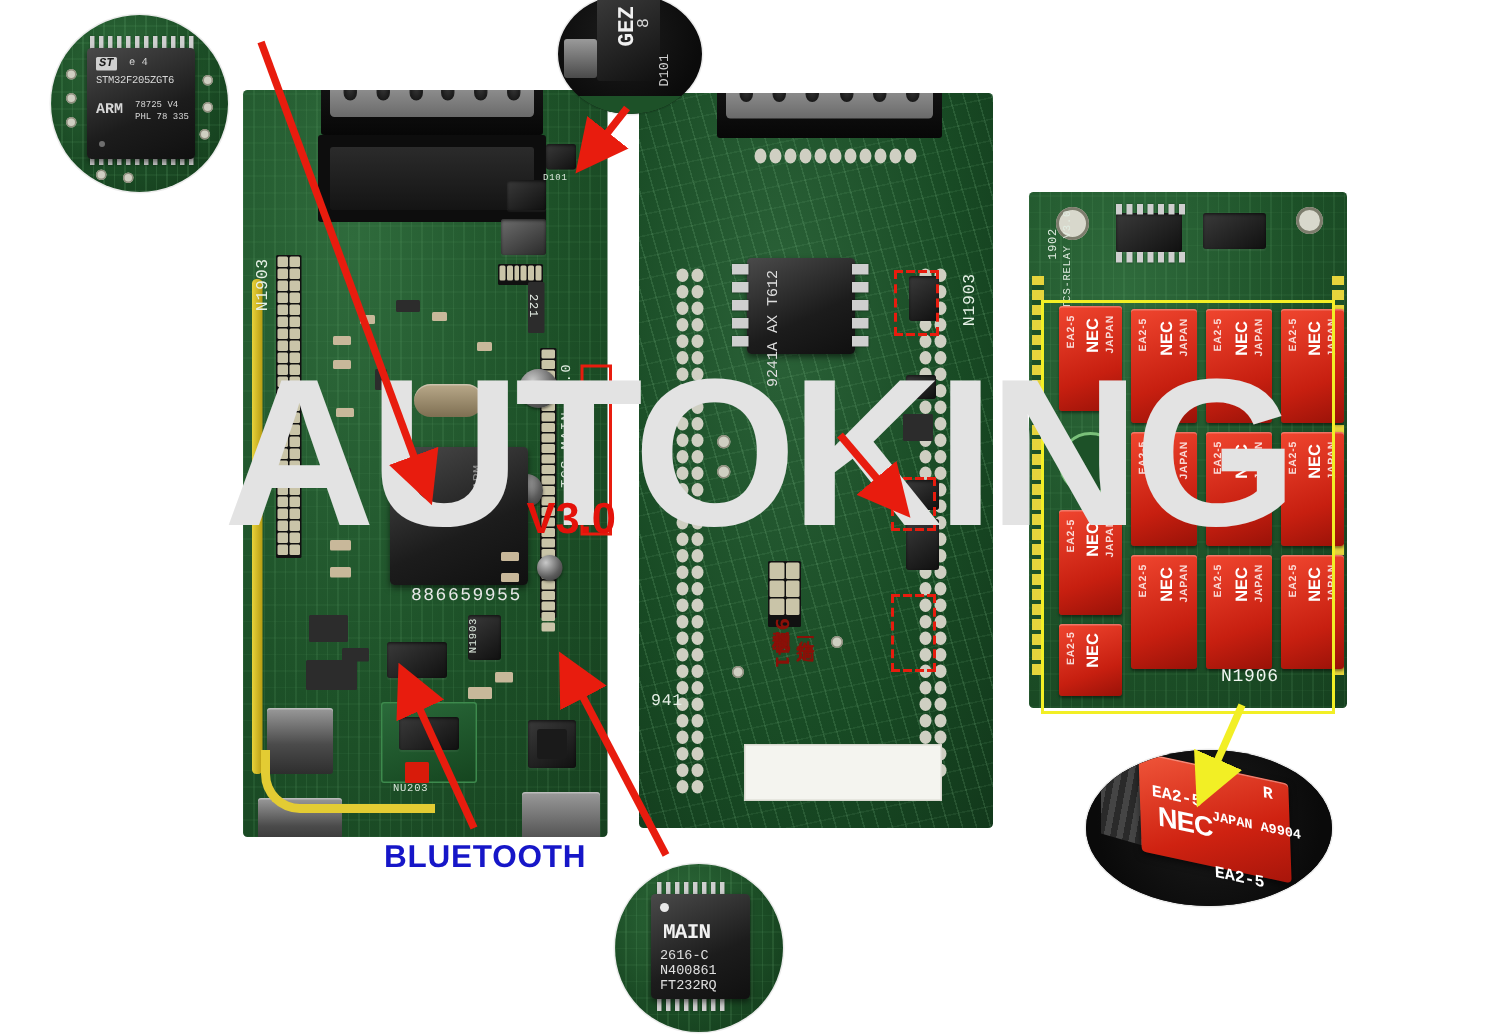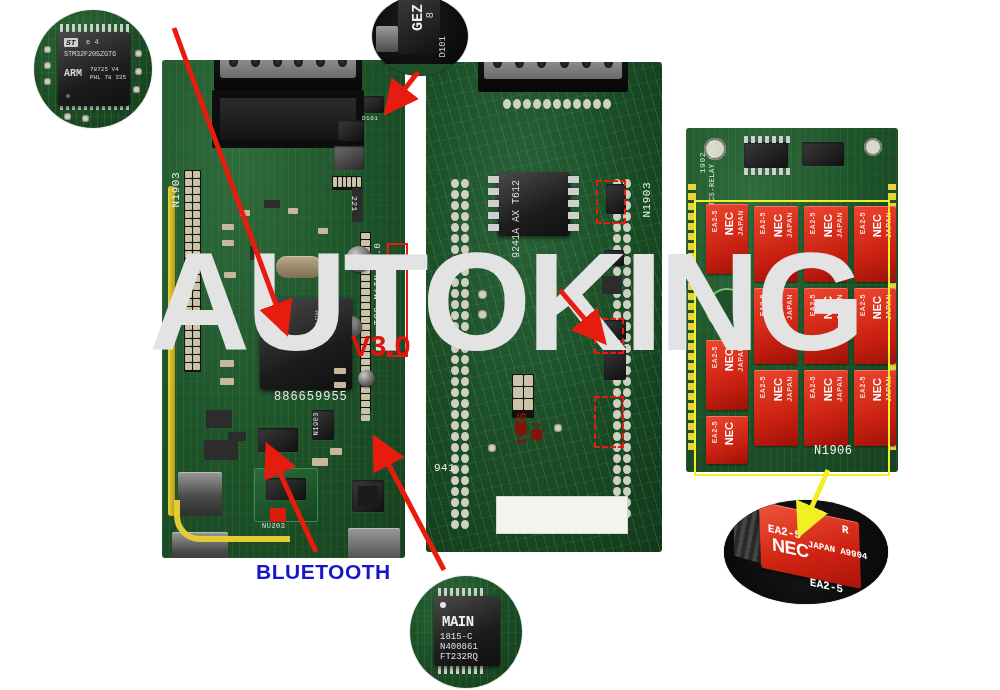--- a/index.html
+++ b/index.html
@@ -715,21 +715,21 @@
           <i style="width:3px;height:8px;"></i>
         <i style="width:3px;height:8px;"></i>
           <i style="width:3px;height:8px;"></i>
           <i style="width:3px;height:8px;"></i>
         <i style="width:3px;height:8px;"></i>
           <i style="width:3px;height:8px;"></i>
       </div>
       <div class="bigchip" style="left:24px;top:20px;width:66px;height:70px;"></div>
       <div style="position:absolute;left:30px;top:26px;width:6px;height:6px;border-radius:50%;background:#e8e8e8;"></div>
       <div class="chiptxt" style="left:32px;top:38px;font-size:14px;font-weight:bold;color:#f2f2f2;letter-spacing:-.5px;">MAIN</div>
-      <div class="chiptxt" style="left:30px;top:56px;font-size:9px;color:#e0e0e0;">1815-C</div>
+      <div class="chiptxt" style="left:30px;top:56px;font-size:9px;color:#e0e0e0;">2616-C</div>
       <div class="chiptxt" style="left:30px;top:66px;font-size:9px;color:#e0e0e0;">N400861</div>
       <div class="chiptxt" style="left:30px;top:76px;font-size:9px;color:#e0e0e0;">FT232RQ</div>
     </div>
   </div>
 
   <div class="mag mag-dark" style="left:724px;top:500px;width:164px;height:104px;">
     <div class="inner" style="background:radial-gradient(circle at 50% 45%,#1c1c1c,#0a0a0a 75%);">
 
       <div style="position:absolute;left:10px;top:8px;width:72px;height:58px;
                   background:repeating-linear-gradient(100deg,#2a2a2a 0 4px,#454545 4px 8px);

